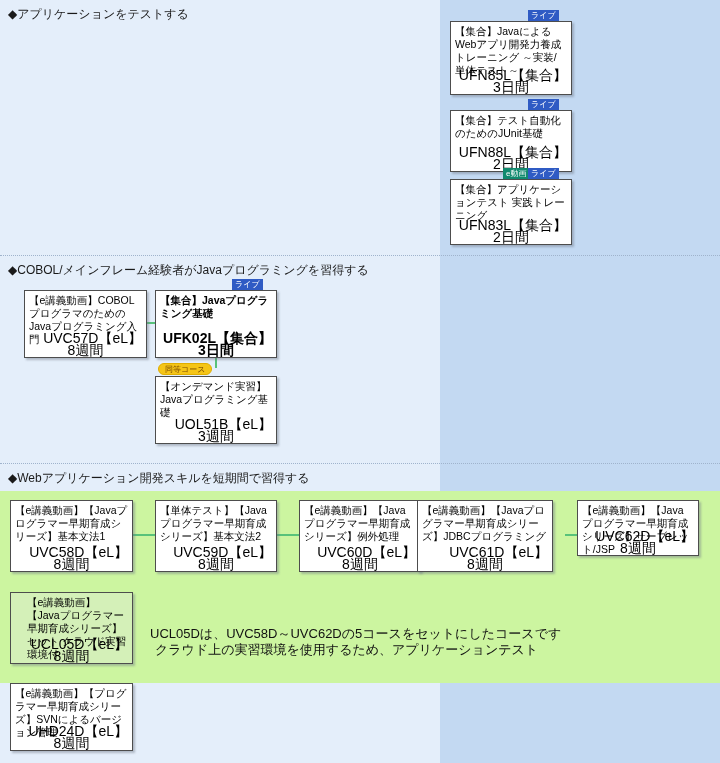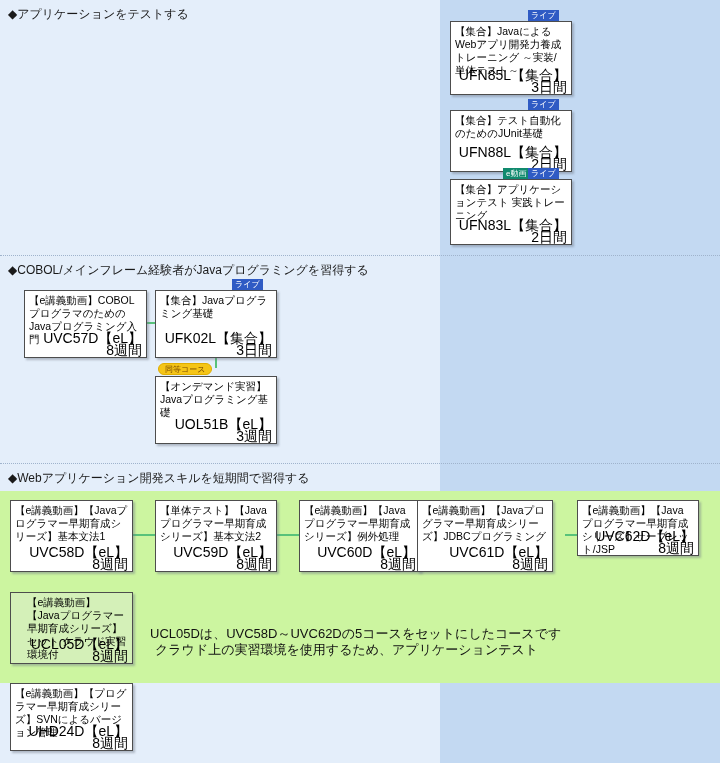--- a/index.html
+++ b/index.html
@@ -39,21 +39,21 @@
     padding:3px 4px 0 4px;
     overflow:hidden;
   }
   .box.green{background:#d4f0b8;padding-left:16px;}
   .box .title{display:block;word-wrap:break-word;}
   .box .foot{
     position:absolute;left:4px;right:4px;bottom:1px;
     text-align:right;font-size:14px;line-height:12px;
   }
   .box .code{display:block;}
-  .box .dur{display:block;}
+  .box .dur{display:block;text-align:center;}
 
   
   .badge{
     position:absolute;
     font-size:8px;line-height:11px;height:11px;
     color:#fff;padding:0 3px;box-sizing:border-box;
     white-space:nowrap;
     font-family:"Liberation Sans","DejaVu Sans",sans-serif;
   }
   .badge.live{background:#2f5bc4;}
@@ -128,21 +128,21 @@
 
   <div class="box" style="left:24px;top:290px;width:123px;height:68px;">
     <span class="title">【e講義動画】COBOLプログラマのためのJavaプログラミング入門</span>
     <span class="foot">
       <span class="code">UVC57D【eL】</span>
       <span class="dur">8週間</span>
     </span>
   </div>
 
   <div class="badge live" style="left:232px;top:279px;">ライブ</div>
-  <div class="box" style="left:155px;top:290px;width:122px;height:68px;">
+  <div class="box" style="left:155px;top:290px;width:122px;height:68px;font-weight:bold;">
     <span class="title">【集合】Javaプログラミング基礎</span>
     <span class="foot">
       <span class="code">UFK02L【集合】</span>
       <span class="dur">3日間</span>
     </span>
   </div>
 
   <div class="badge equiv" style="left:158px;top:363px;">同等コース</div>
   <div class="box" style="left:155px;top:376px;width:122px;height:68px;">
     <span class="title">【オンデマンド実習】Javaプログラミング基礎</span>

